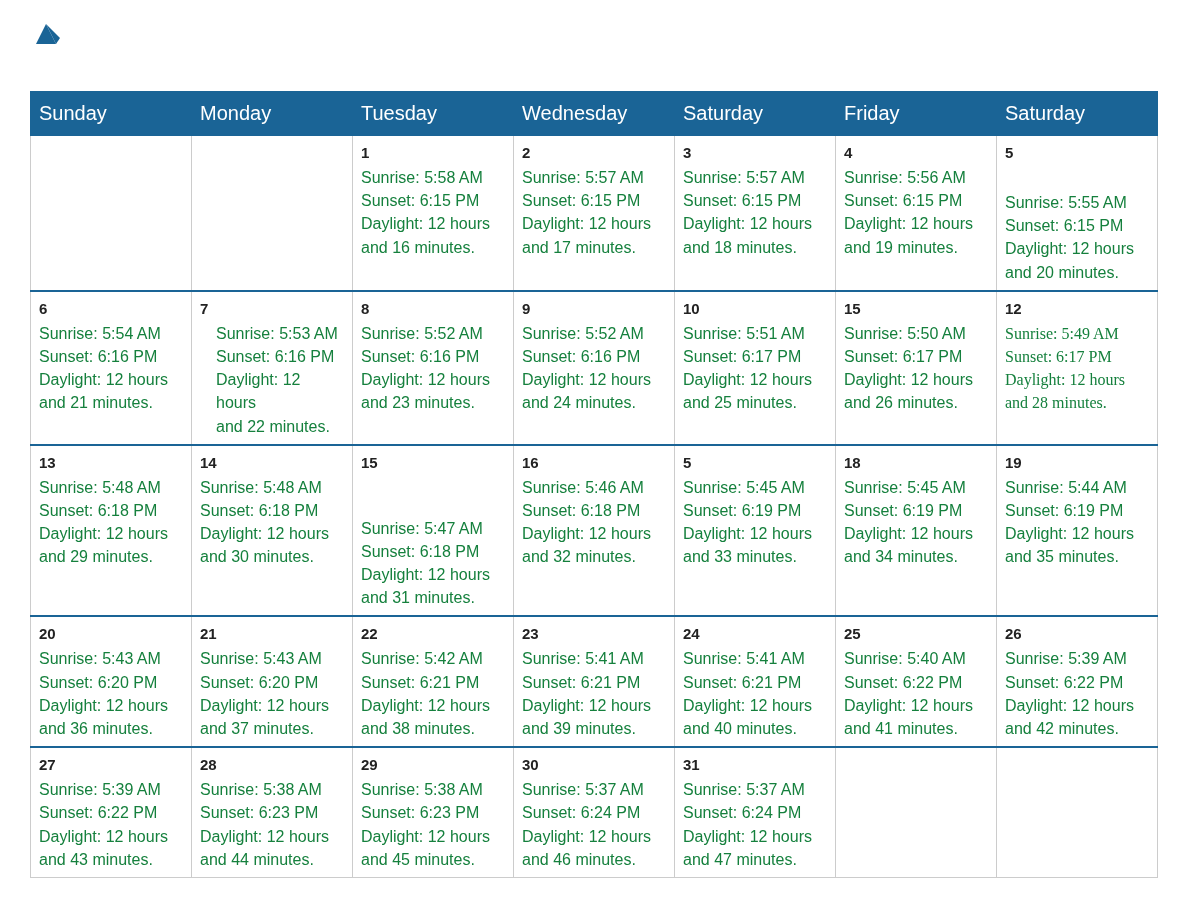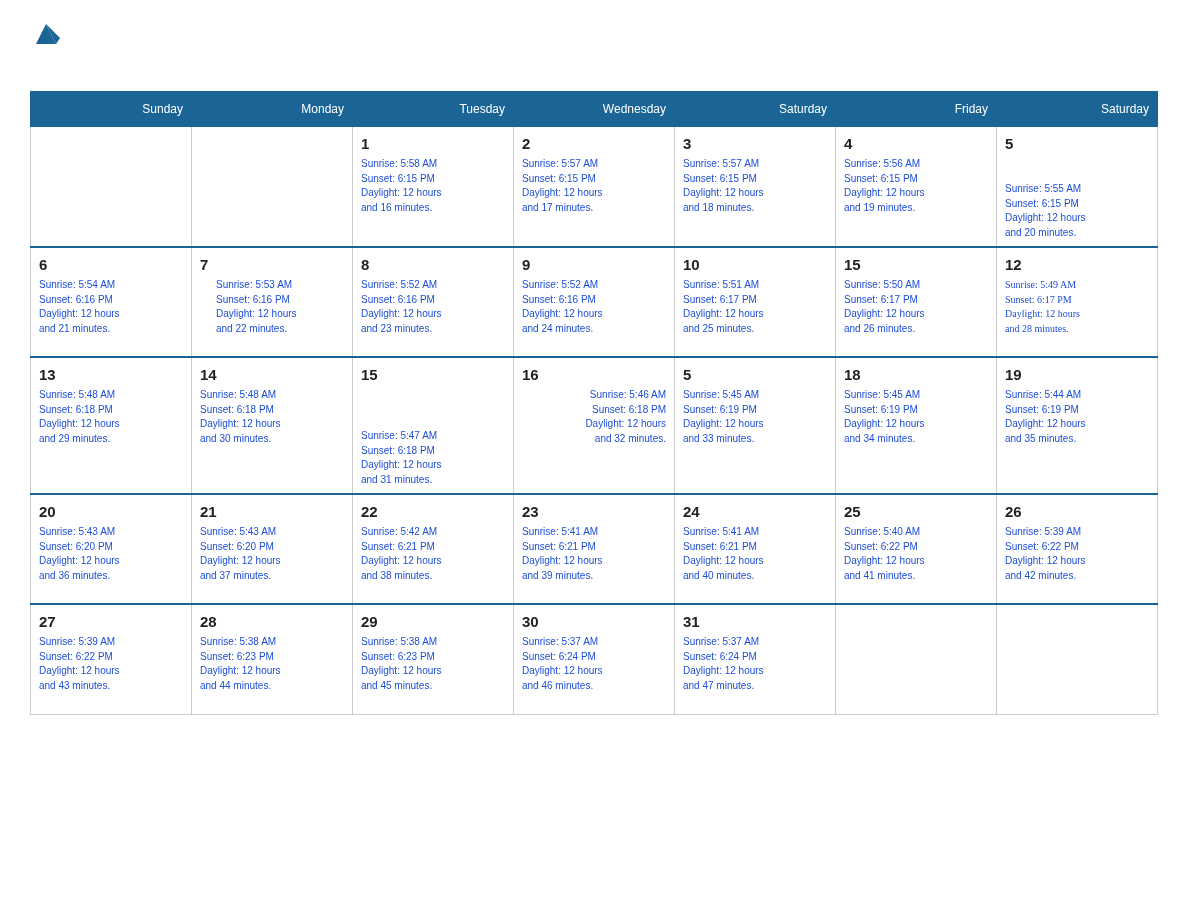--- a/index.html
+++ b/index.html
@@ -54,44 +54,44 @@
     .calendar-table {
       width: 100%;
       border-collapse: collapse;
       margin-top: 10px;
       table-layout: fixed;
     }
     .calendar-table th {
       background-color: #1a6496;
       color: #fff;
       padding: 10px 8px;
-      text-align: right;
-      font-size: 12px;
+      text-align: left;
+      font-size: 20px;
       font-weight: normal;
       border: 1px solid #1a6496;
     }
     .calendar-table td {
       border: 1px solid #ccc;
       vertical-align: top;
       padding: 6px 8px;
       height: 110px;
       font-size: 13px;
       line-height: 1.4;
       color: #333;
     }
     .day-number {
       font-size: 15px;
       font-weight: bold;
       color: #222;
       display: block;
       margin-bottom: 3px;
     }
     .day-info {
-      font-size: 10px;
-      color: #1d4ed8;
+      font-size: 16px;
+      color: #15803d;
       line-height: 1.45;
     }
     .empty-cell {
       background: #fff;
     }
     
     .calendar-table tr:not(:last-child) td {
       border-bottom: 1px solid #ccc;
     }
     .week-divider td {
@@ -242,21 +242,21 @@
         </td>
         <td>
           <span class="day-number">15</span>
           <div class="day-info" style="white-space: pre-line; margin-top: 44px;">Sunrise: 5:47 AM
 Sunset: 6:18 PM
 Daylight: 12 hours
 and 31 minutes.</div>
         </td>
         <td>
           <span class="day-number">16</span>
-          <div class="day-info" style="white-space: pre-line; text-align: right;">Sunrise: 5:46 AM
+          <div class="day-info" style="white-space: pre-line;">Sunrise: 5:46 AM
 Sunset: 6:18 PM
 Daylight: 12 hours
 and 32 minutes.</div>
         </td>
         <td>
           <span class="day-number">5</span>
           <div class="day-info" style="white-space: pre-line;">Sunrise: 5:45 AM
 Sunset: 6:19 PM
 Daylight: 12 hours
 and 33 minutes.</div>

